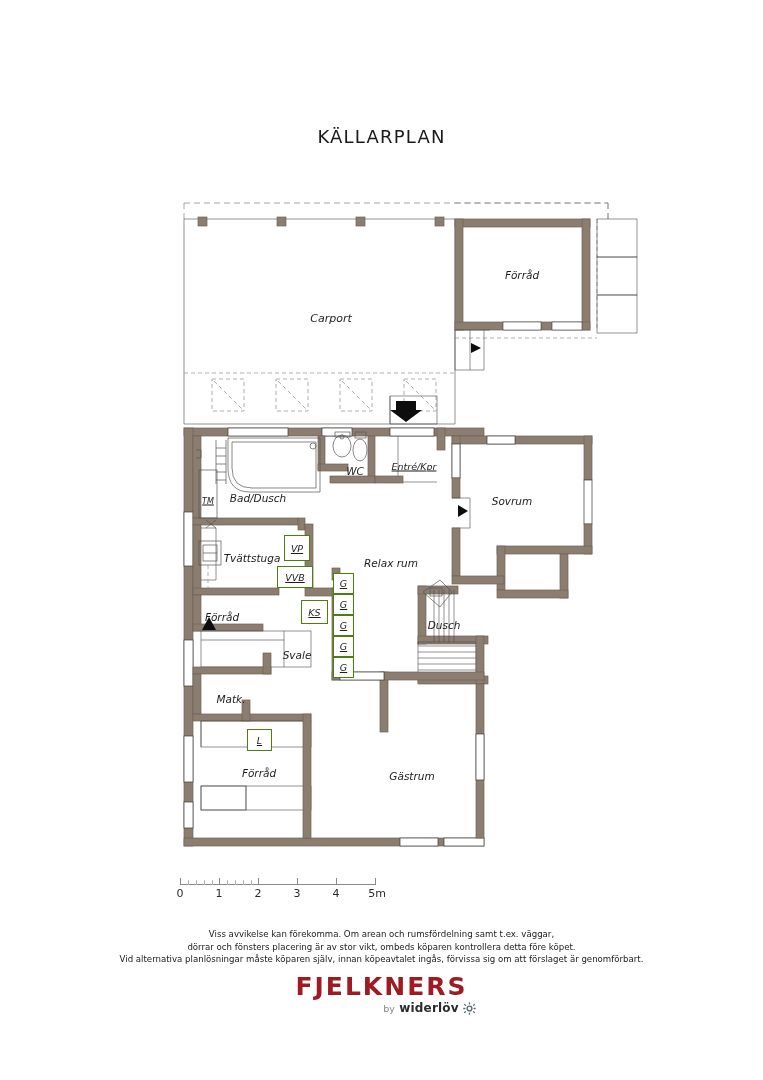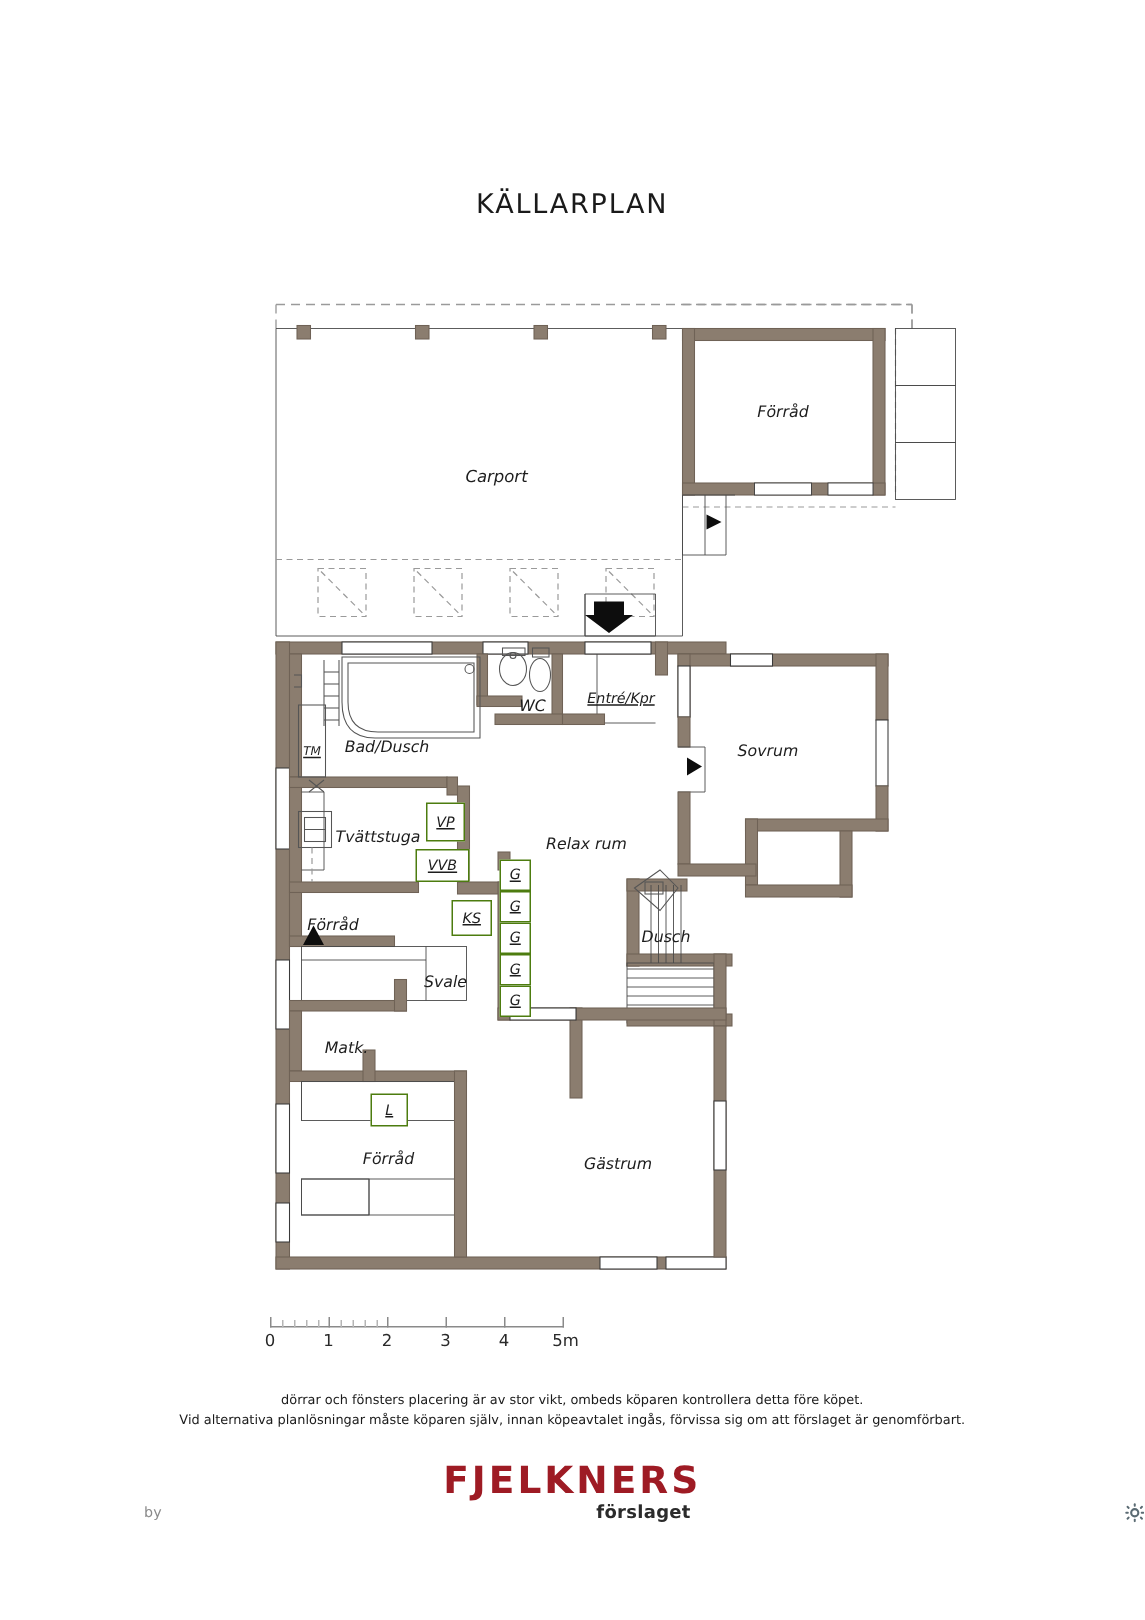--- a/index.html
+++ b/index.html
@@ -125,22 +125,22 @@
     line-height: 26px;
   }
   .logo-sub {
     margin-top: 1px;
     font-family: "DejaVu Sans", sans-serif;
     font-size: 11px;
     color: #3c3c3c;
     letter-spacing: 0.2px;
     display: flex;
     align-items: center;
-    justify-content: space-between;
-    gap: 20px;
+    justify-content: center;
+    gap: 4px;
     padding-left: 96px;
   }
   .logo-by { color: #8a8a8a; font-size: 9.5px; font-weight: normal; }
   .logo-wid { font-weight: bold; color: #2b2b2b; font-size: 12px; }
 </style>
 </head>
 <body>
 
 <div id="page">
 
@@ -439,29 +439,30 @@
       <span style="left:0px">0</span>
       <span style="left:39px">1</span>
       <span style="left:78px">2</span>
       <span style="left:117px">3</span>
       <span style="left:156px">4</span>
       <span style="left:197px">5m</span>
     </div>
   </div>
 
   <div class="disclaimer">
+    <div>Viss avvikelse kan förekomma. Om arean och rumsfördelning samt t.ex. väggar,</div>
     <div>dörrar och fönsters placering är av stor vikt, ombeds köparen kontrollera detta före köpet.</div>
     <div>Vid alternativa planlösningar måste köparen själv, innan köpeavtalet ingås, förvissa sig om att förslaget är genomförbart.</div>
   </div>
 
   <div class="logo">
     <div class="logo-main">FJELKNERS</div>
     <div class="logo-sub">
       <span class="logo-by">by</span>
-      <span class="logo-wid">förslaget</span>
+      <span class="logo-wid">widerlöv</span>
       <span style="display:inline-flex;align-items:center;">
         <svg width="13" height="13" viewBox="0 0 24 24" aria-hidden="true">
           <g fill="#5b6b73">
             <circle cx="12" cy="12" r="4.4" fill="none" stroke="#5b6b73" stroke-width="2.6"></circle>
             <rect x="10.8" y="0.4" width="2.4" height="4.2" rx="1"></rect>
             <rect x="10.8" y="19.4" width="2.4" height="4.2" rx="1"></rect>
             <rect x="0.4" y="10.8" width="4.2" height="2.4" rx="1"></rect>
             <rect x="19.4" y="10.8" width="4.2" height="2.4" rx="1"></rect>
             <rect x="2.6" y="3.3" width="2.4" height="4.2" rx="1" transform="rotate(-45 3.8 5.4)"></rect>
             <rect x="19.0" y="16.5" width="2.4" height="4.2" rx="1" transform="rotate(-45 20.2 18.6)"></rect>

